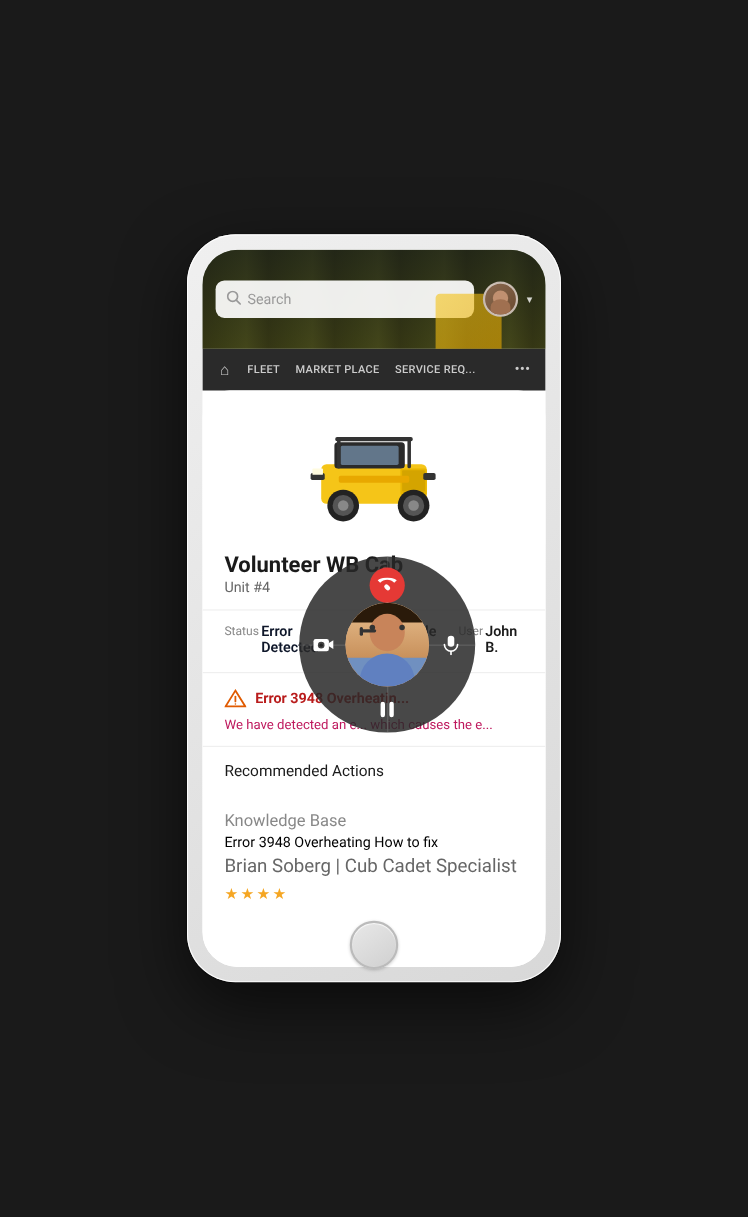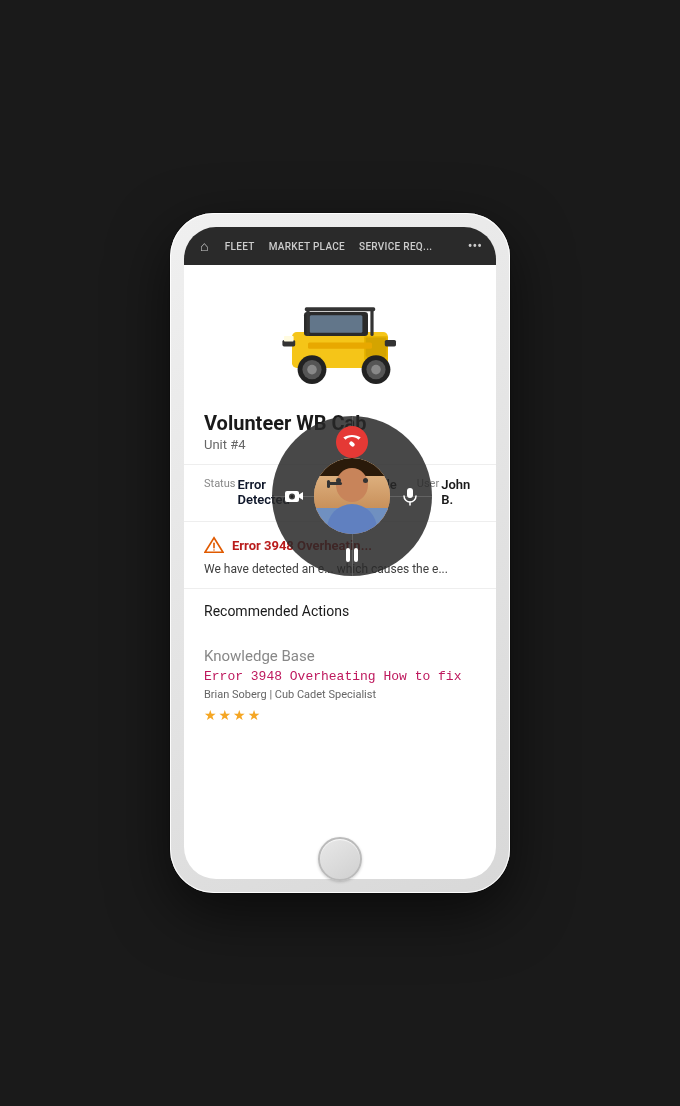--- a/index.html
+++ b/index.html
@@ -289,21 +289,21 @@
     }
 
     .error-title {
       font-size: 13px;
       font-weight: 700;
       color: #b91c1c;
     }
 
     .error-desc {
       font-size: 12px;
-      color: #404040;
+      color: #be185d;
       line-height: 1.5;
     }
 
     
     .actions-section {
       padding: 14px 20px;
     }
 
     .actions-title {
       font-size: 14px;
@@ -314,30 +314,29 @@
 
     .kb-label {
       font-size: 15px;
       color: #888;
       margin-bottom: 4px;
       margin-top: 28px;
     }
 
     .kb-link {
       font-size: 13px;
-      color: #be185d;
+      color: #000000;
       text-decoration: none;
       display: block;
       margin-bottom: 4px;
       cursor: pointer;
-      font-family: Liberation Mono, monospace;
     }
 
     .kb-author {
-      font-size: 11px;
+      font-size: 17px;
       color: #666;
       margin-bottom: 6px;
     }
 
     .stars {
       color: #f5a623;
       font-size: 14px;
       letter-spacing: 2px;
     }
 
@@ -461,20 +460,35 @@
     }
   </style>
 </head>
 <body>
 
 <div class="phone-outer">
   <div class="camera"></div>
 
   <div class="phone-screen">
 
+    <div class="header-bg">
+      <div class="search-bar">
+        <span class="search-icon-svg">
+          <svg width="13" height="13" viewBox="0 0 13 13" fill="none">
+            <circle cx="5.5" cy="5.5" r="4.5" stroke="#999" stroke-width="1.5"></circle>
+            <line x1="9" y1="9" x2="12.5" y2="12.5" stroke="#999" stroke-width="1.5" stroke-linecap="round"></line>
+          </svg>
+        </span>
+        <span class="search-input-display">Search</span>
+      </div>
+      <div class="avatar-circle">
+        <div class="avatar-head"></div>
+      </div>
+      <span class="avatar-chevron">▾</span>
+    </div>
 
     <div class="nav-bar">
       <span class="nav-item home">⌂</span>
       <span class="nav-item">FLEET</span>
       <span class="nav-item">MARKET PLACE</span>
       <span class="nav-item">SERVICE REQ...</span>
       <span class="nav-dots">•••</span>
     </div>
 
     <div class="content" style="position:relative;border-radius:25px;">

